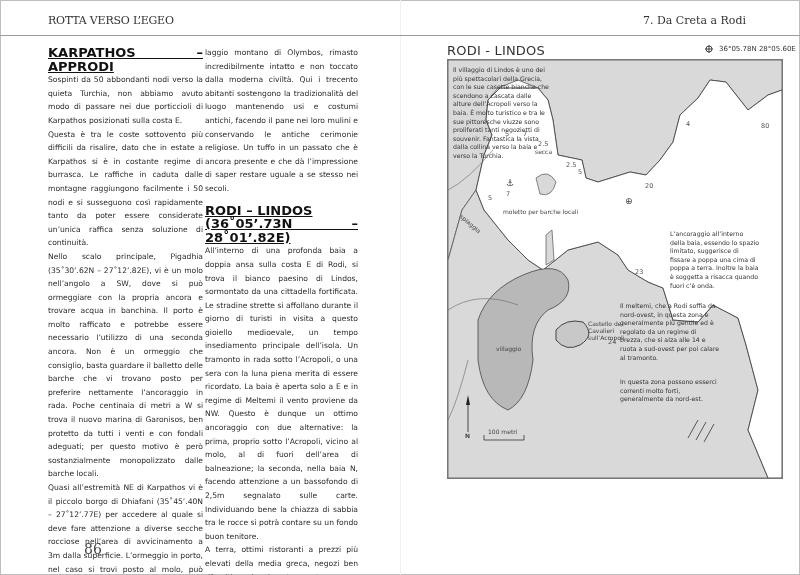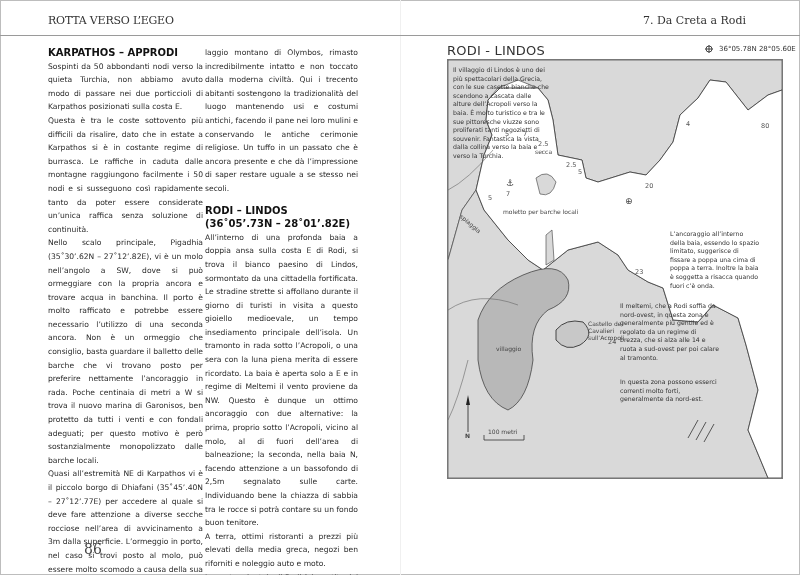--- a/index.html
+++ b/index.html
@@ -9,21 +9,21 @@
   .rh { position:absolute; top:14px; font-family:"DejaVu Serif", serif; font-size:11px; color:#333; }
   .rh-left { left:48px; letter-spacing:-0.2px; }
   .rh-right { right:54px; }
   .rule { position:absolute; top:35px; height:1px; background:#9a9a9a; }
   .rule-left { left:0; width:400px; }
   .rule-right { left:400px; width:400px; }
   .col { position:absolute; top:46px; width:155px; font-size:7.6px; line-height:13.6px; text-align:justify; color:#2a2a2a; }
   .col1 { left:48px; }
   .col2 { left:205px; width:153px; }
   .col p { margin:0; }
-  .h { font-weight:bold; font-size:10px; color:#111; }
+  .h { font-weight:bold; font-size:13px; color:#111;text-decoration:underline; }
   .gap { height:8px; }
   .pn { position:absolute; top:541px; font-family:"DejaVu Serif", serif; font-size:14px; color:#444;margin-left:36px; }
   .pn-left { left:48px; }
   .pn-right { left:790px; }
   
   .map-title { position:absolute; left:447px; top:43px; font-size:13px; color:#333; letter-spacing:0.2px; }
   .map-coords { position:absolute; left:705px; top:45px; font-size:7px; color:#333; display:flex; align-items:center; gap:6px; }
   .map-box { position:absolute; left:447px; top:59px; width:334px; height:418px; border:1px solid #777; background:#fff; overflow:hidden; }
   .map-box svg { position:absolute; left:0; top:0; }
   .note { position:absolute; font-size:6.2px; line-height:8.6px; color:#333; }

